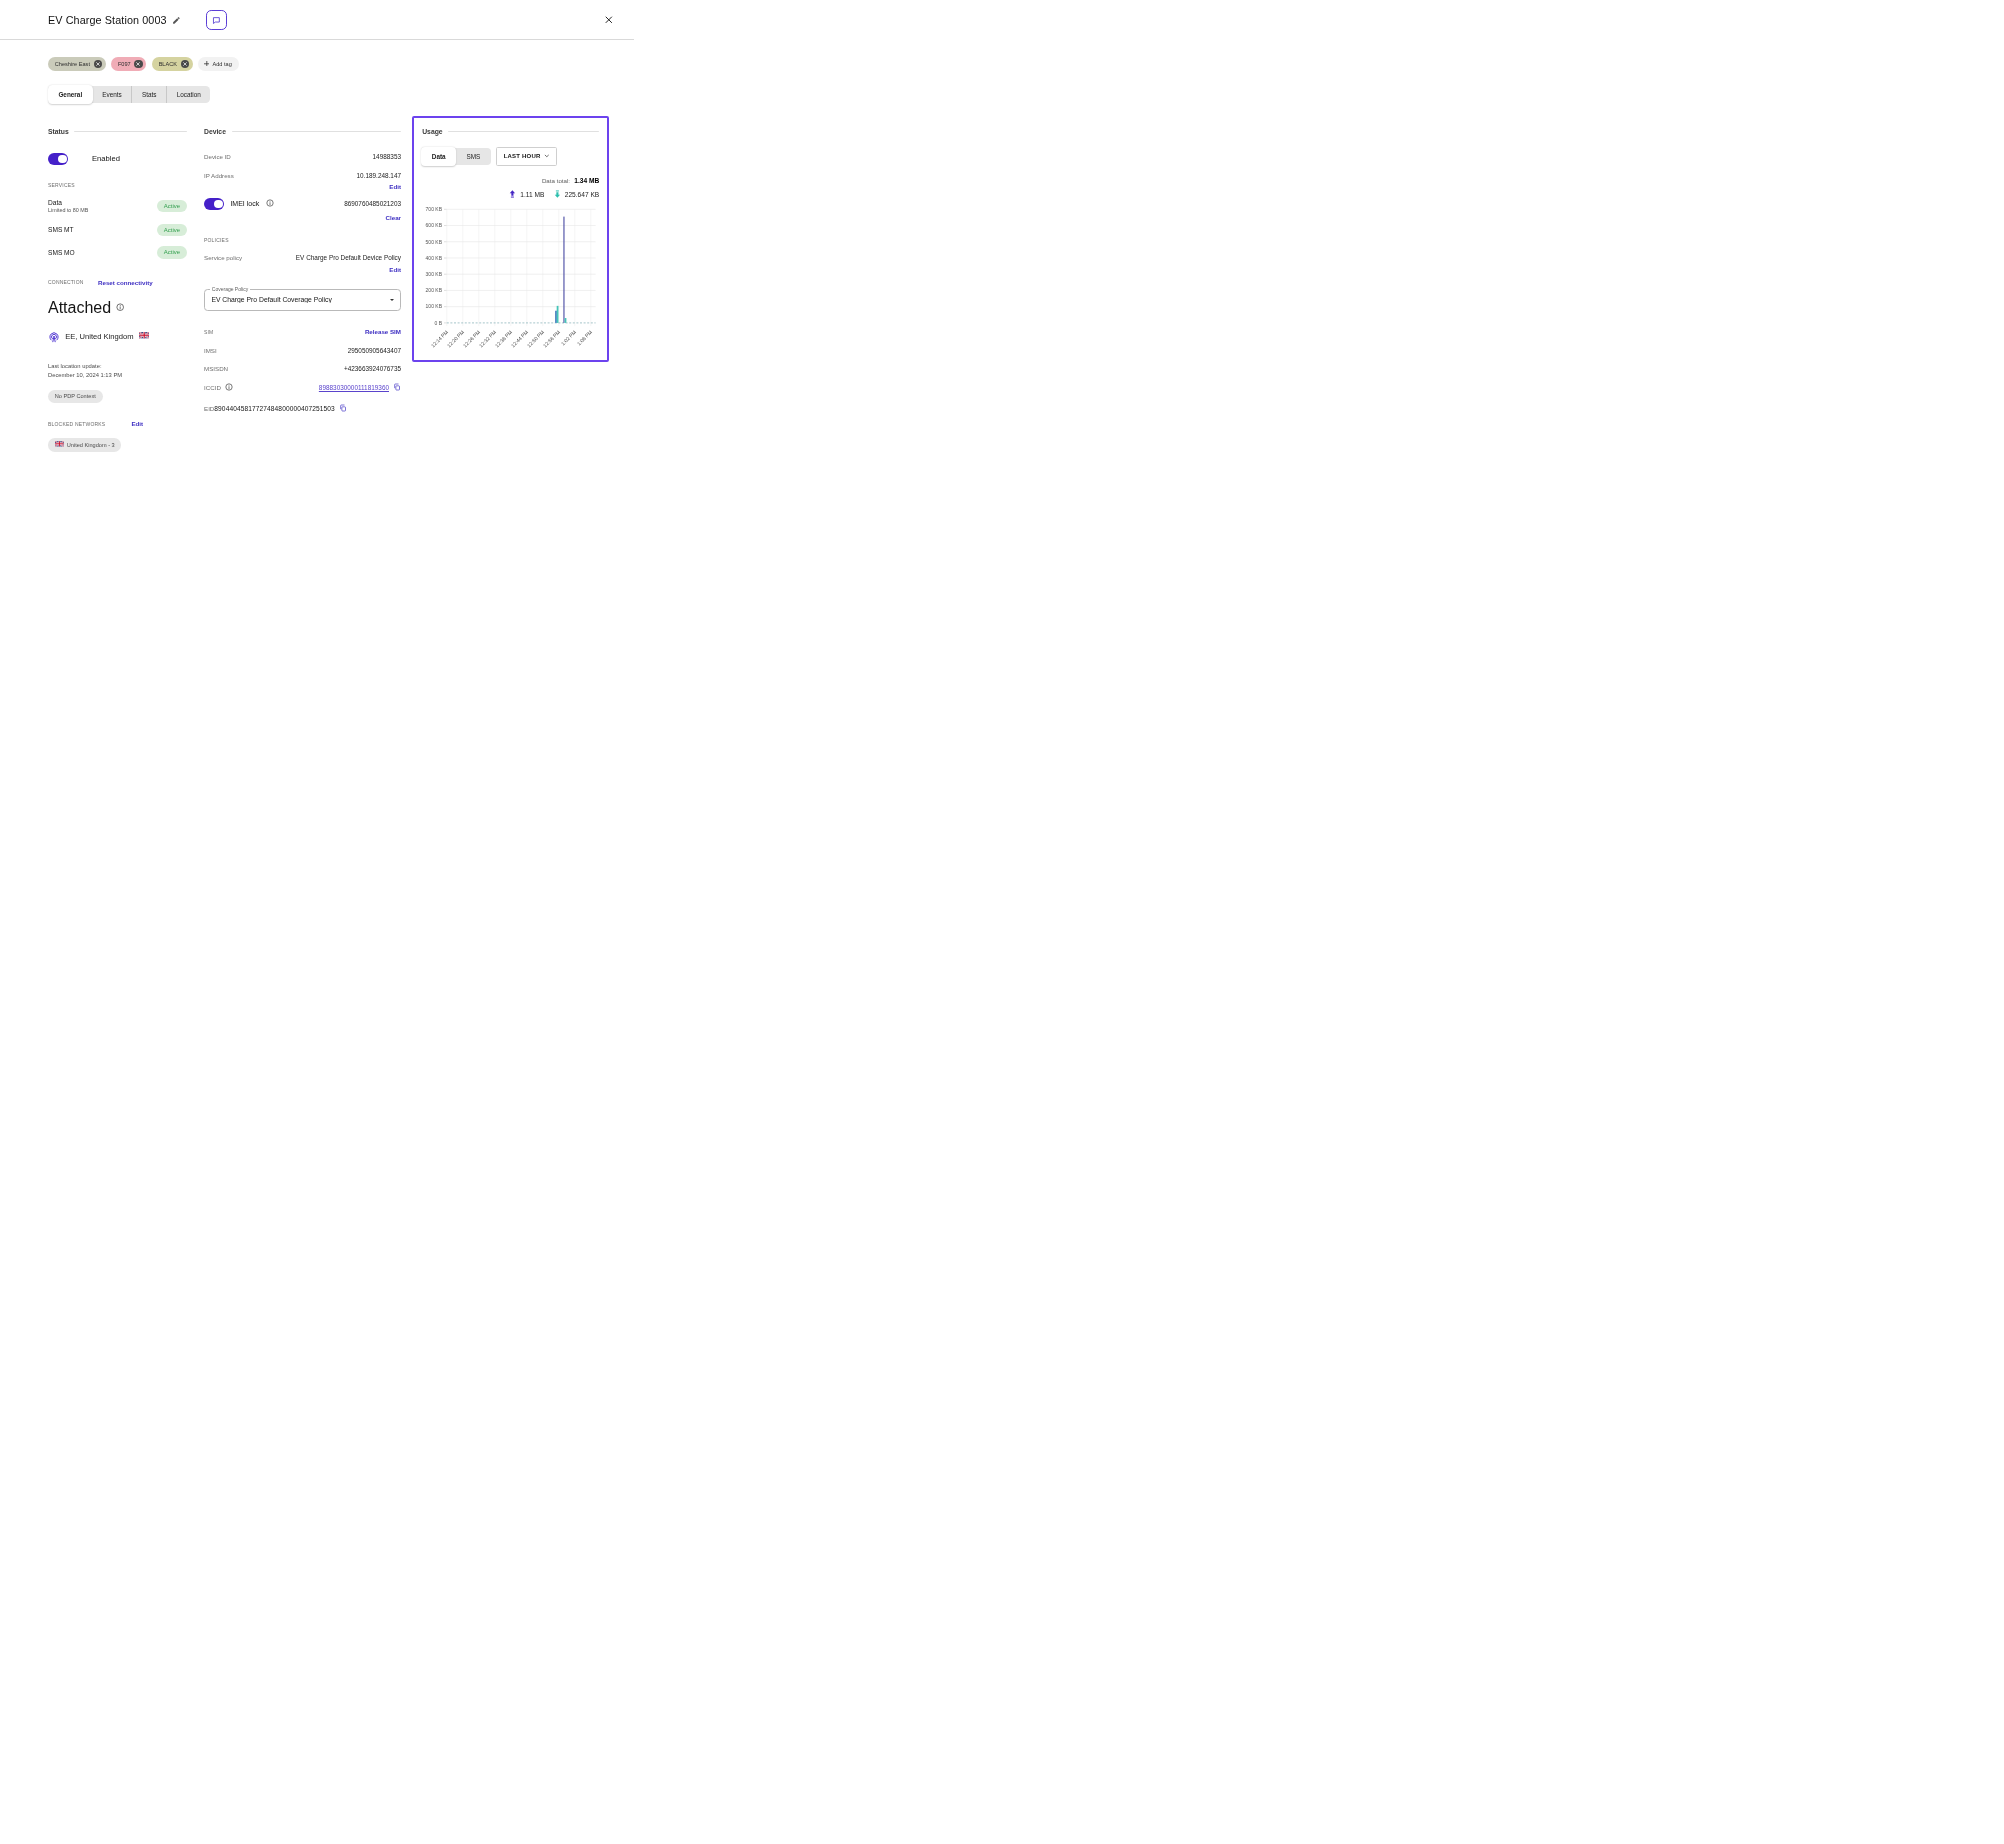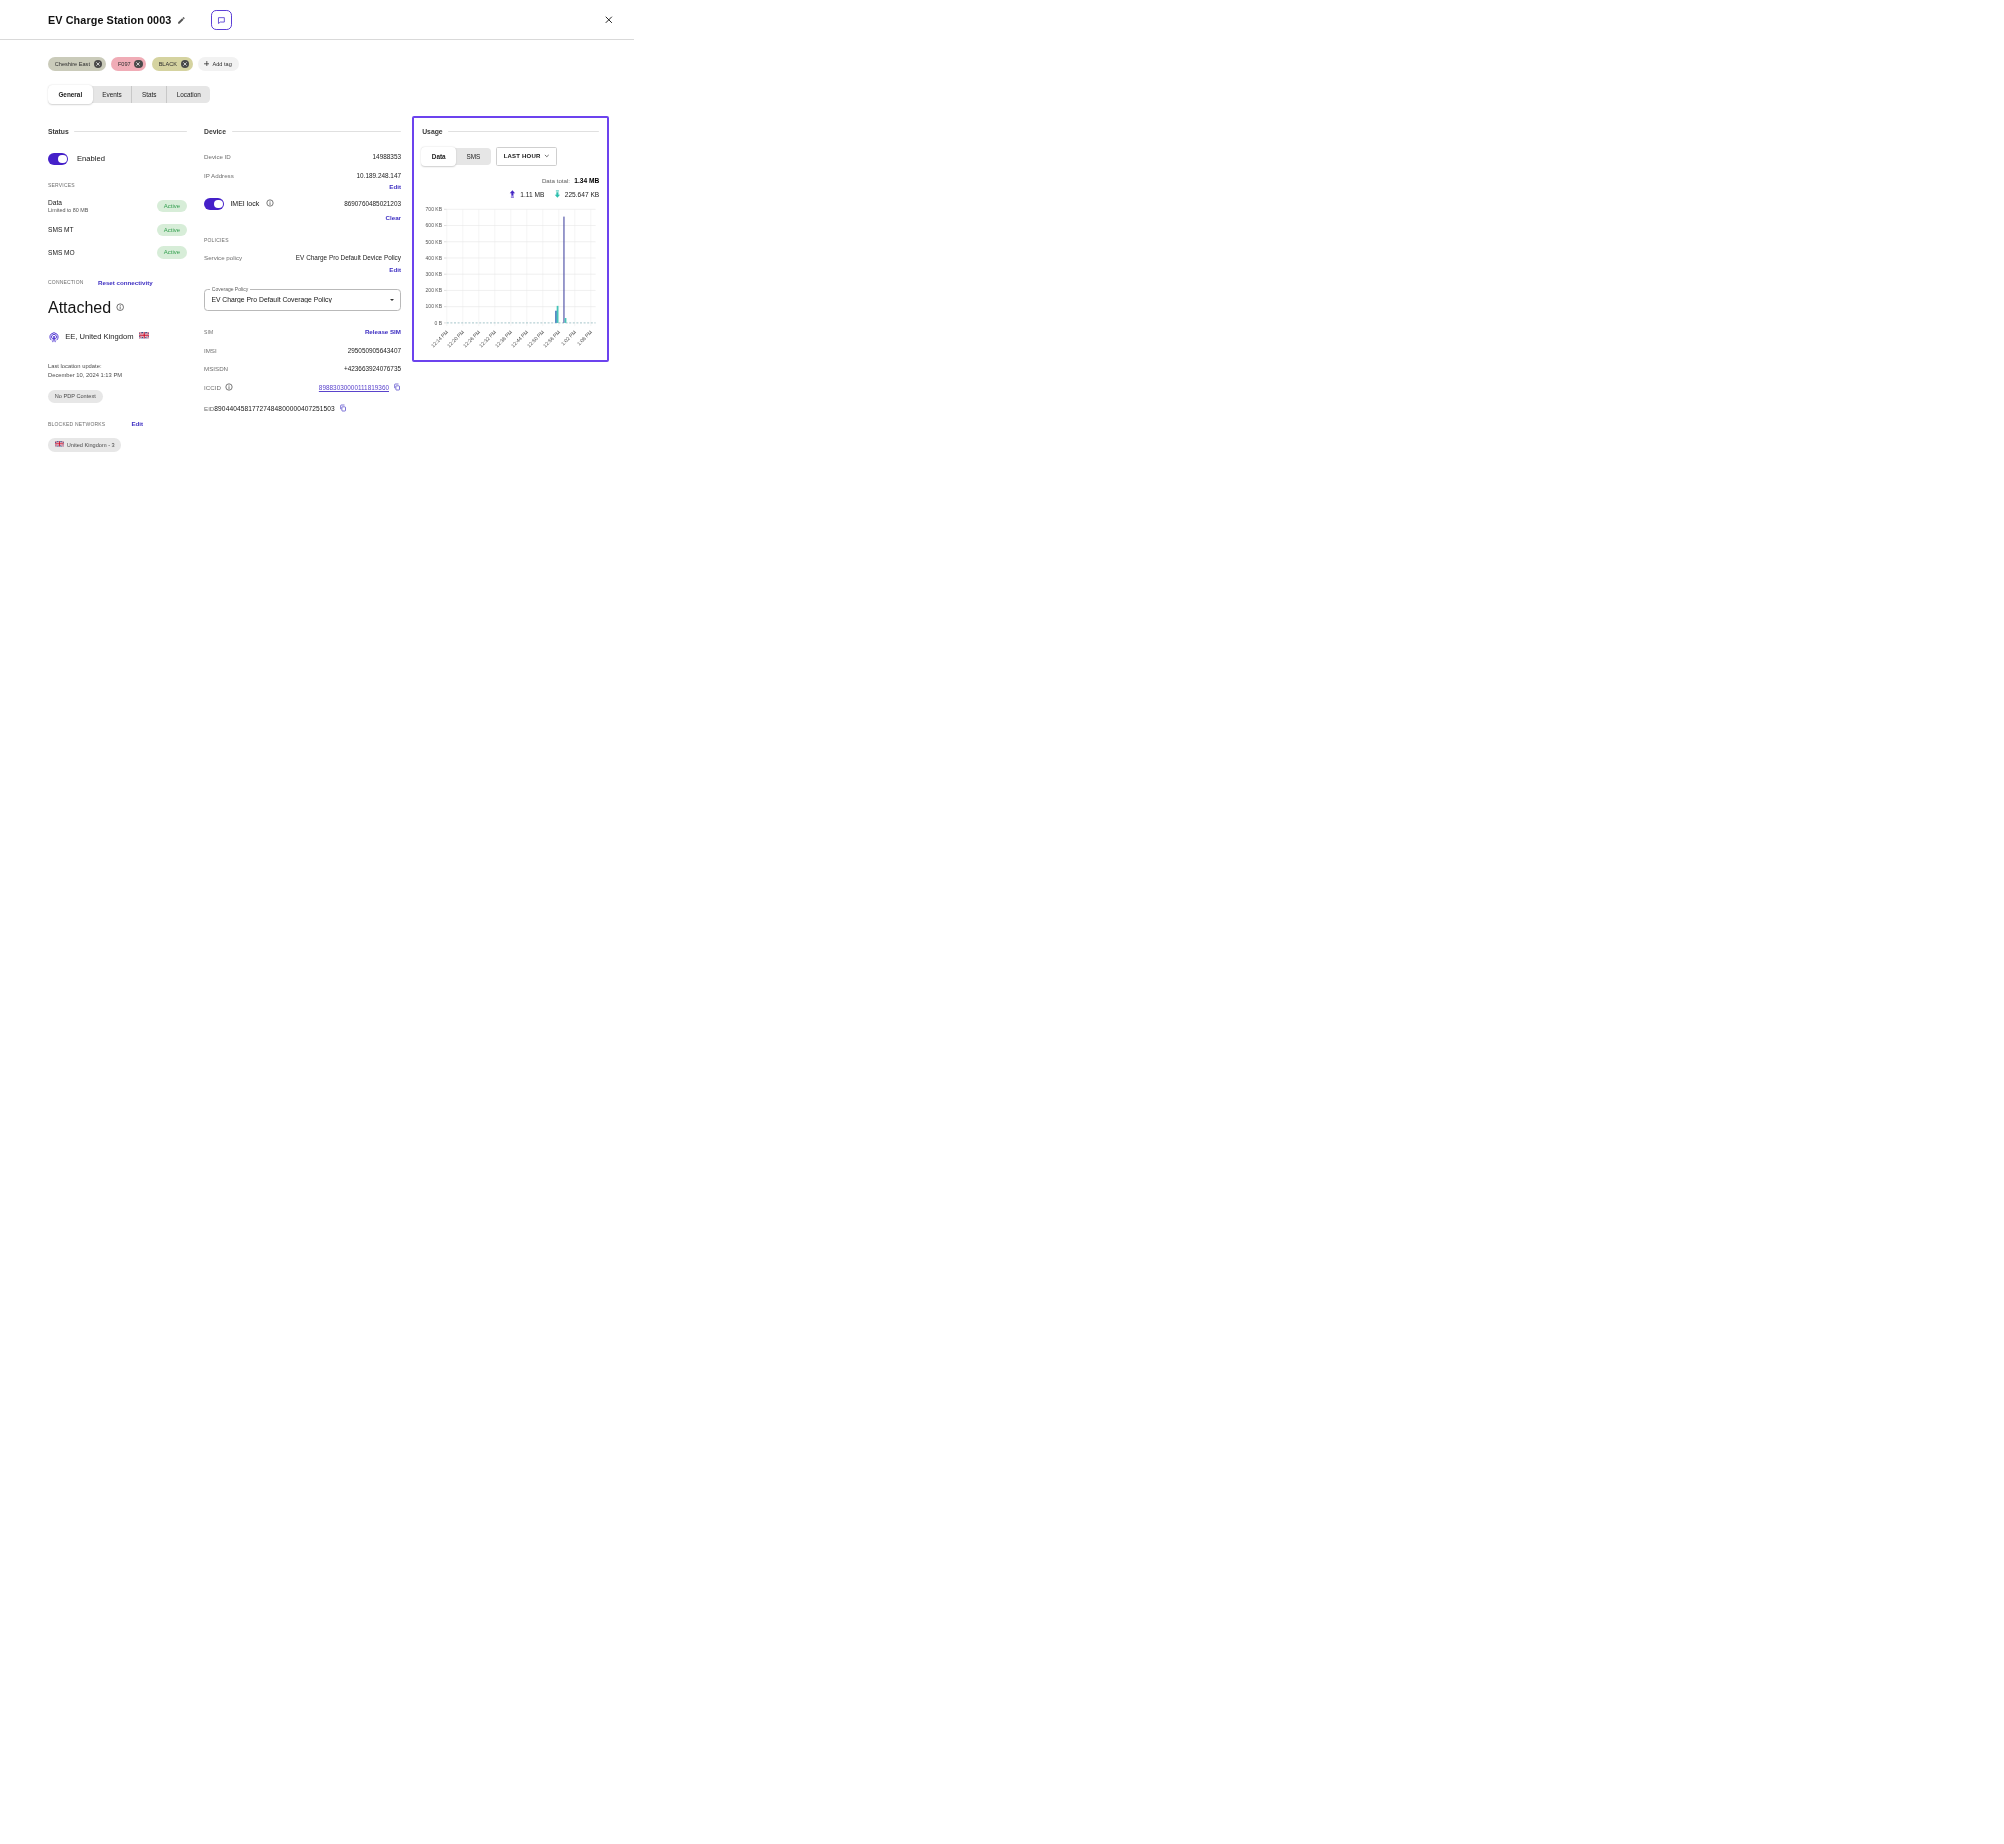--- a/index.html
+++ b/index.html
@@ -5,21 +5,21 @@
   * { box-sizing: border-box; margin: 0; padding: 0; }
   html,body { background:#ffffff; }
   body {
     width: 634px; min-height: 461px;
     font-family: "Liberation Sans", sans-serif;
     color:#1f1f1f;
     position: relative;
   }
   
   .hdr { display:flex; align-items:center; padding: 10.4px 20px 8.8px 48px; }
-  .hdr-title { font-size:10.8px; font-weight:700; color:#111; letter-spacing:0.1px; }
+  .hdr-title { font-size:10.8px; font-weight:400; color:#111; letter-spacing:0.1px; }
   .icon-btn { background:none; border:none; cursor:pointer; display:inline-flex; align-items:center; }
   .pencil-btn { margin-left:5.6px; }
   .chat-btn {
     margin-left:25px; width:21px; height:20px; border:0.8px solid #5b3ed6; border-radius:5.2px;
     display:flex; align-items:center; justify-content:center; background:#fff;
   }
   .close-btn { margin-left:auto; }
   .hdr-divider { height:0.4px; background:#d9d9d9; width:100%; }
 
   
@@ -47,21 +47,21 @@
   .small-label { font-size:5px; letter-spacing:0.2px; color:#6e6e6e; font-weight:500; }
   .glabel { color:#6e6e6e; font-size:6.2px; }
   .gvalue { color:#1b1b1b; font-size:6.4px; }
   .link { color:#3d2ec2; font-weight:700; font-size:6.2px; text-decoration:none; cursor:pointer; background:none; border:none; }
 
   
   .toggle { width:20px; height:11.2px; border-radius:6px; background:#4520c9; position:relative; display:inline-block; cursor:pointer; flex:none; }
   .toggle .knob { position:absolute; top:1.2px; right:1.2px; width:8.8px; height:8.8px; border-radius:50%; background:#fff; }
 
   
-  .enabled-row { display:flex; align-items:center; gap:9px; margin-top:18.4px; font-size:7.6px; color:#111; }
+  .enabled-row { display:flex; align-items:center; gap:24px; margin-top:18.4px; font-size:7.6px; color:#111; }
   .services-label { margin-top:17.6px; }
   .svc-row { display:flex; align-items:center; margin-top:10.4px; }
   .svc-name { font-size:6.6px; color:#161616; }
   .svc-sub { font-size:5.4px; color:#555; margin-top:1.6px; }
   .badge-active { margin-left:auto; background:#d7edd8; color:#35a050; font-size:6px; padding:3.2px 6.8px; border-radius:7.2px; }
   .conn-row { display:flex; align-items:center; margin-top:20px; }
   .conn-row .link { margin-left:14.4px; }
   .attached-row { display:flex; align-items:center; gap:4.8px; margin-top:13px; }
   .attached-txt { font-size:16px; color:#141414; }
   .net-row { display:flex; align-items:flex-start; gap:5.2px; margin-top:15.2px; font-size:7.6px; color:#222; }

